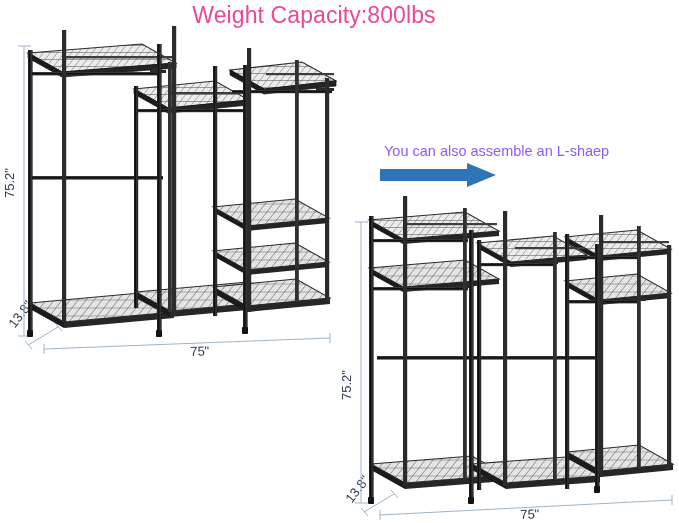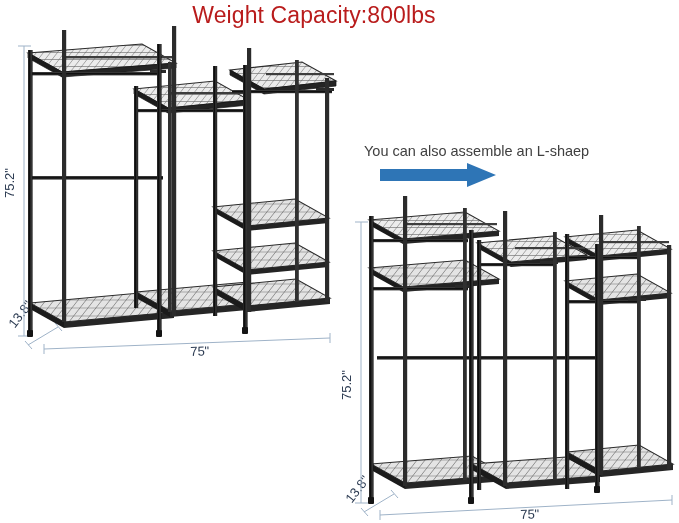--- a/index.html
+++ b/index.html
@@ -34,33 +34,33 @@
   
   .headline {
     position: absolute;
     left: 0;
     top: 1px;
     width: 628px;
     text-align: center;
     font-size: 23px;
     line-height: 28px;
     letter-spacing: 0.1px;
-    color: #b91c1c;
+    color: #ec4899;
     white-space: nowrap;
     pointer-events: none;
   }
 
   
   .callout {
     position: absolute;
-    left: 364px;
+    left: 384px;
     top: 142px;
     font-size: 14.5px;
     line-height: 18px;
-    color: #404040;
+    color: #8b5cf6;
     white-space: nowrap;
     pointer-events: none;
   }
 
   
   .dimlabel {
     position: absolute;
     font-size: 13px;
     line-height: 14px;
     color: #2b3a51;

